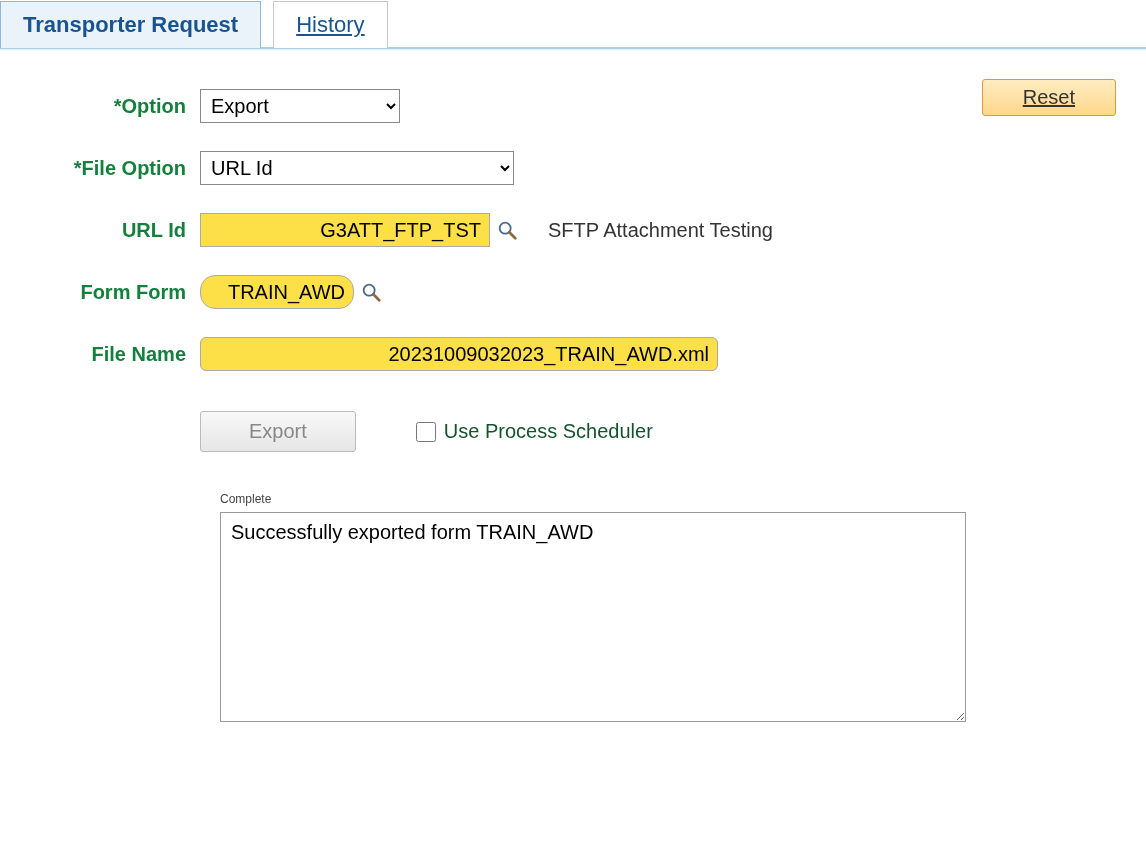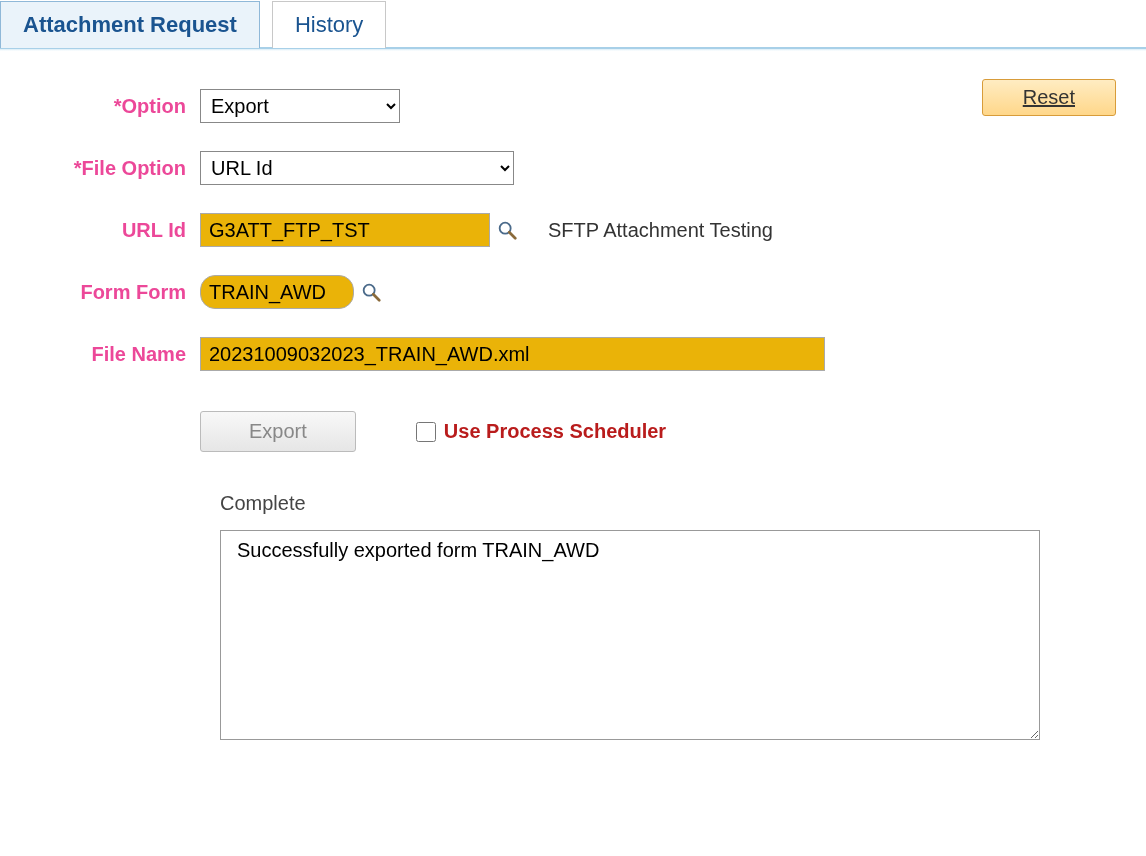--- a/index.html
+++ b/index.html
@@ -43,20 +43,21 @@
       top: 1px;
     }
     .tab.active {
       background: #eaf3fa;
       border-color: #8fb8d8;
     }
     .tab.inactive {
       background: #fff;
       font-weight: normal;
       border-color: #c8c8c8;
+      text-decoration: underline;
     }
     .content {
       padding: 10px 30px 30px 30px;
       position: relative;
     }
     .reset-button {
       position: absolute;
       right: 30px;
       top: 0px;
       padding: 6px 40px;
@@ -71,52 +72,54 @@
     .form-row {
       display: flex;
       align-items: center;
       margin-bottom: 28px;
     }
     .label {
       width: 170px;
       text-align: right;
       padding-right: 14px;
       font-weight: bold;
-      color: #ec4899;
+      color: #15803d;
       font-size: 20px;
     }
     select.field {
       font-size: 20px;
       padding: 4px 6px;
       border: 1px solid #888;
       background: #fff;
       height: 34px;
     }
     .option-select {
       width: 200px;
     }
     .file-option-select {
       width: 314px;
     }
     input.text-field {
       font-size: 20px;
       padding: 4px 8px;
       border: 1px solid #aaa;
       height: 34px;
-      background: #eab308;
+      background: #fde047;
+      text-align: right;
     }
     .url-id-input {
       width: 290px;
     }
     .form-type-input {
       width: 154px;
       border-radius: 15px;
     }
     .file-name-input {
-      width: 625px;
+      width: 518px;
+      border-radius: 6px;
     }
     .lookup-icon {
       margin-left: 6px;
       cursor: pointer;
       display: inline-flex;
       align-items: center;
     }
     .description-text {
       margin-left: 30px;
       font-size: 20px;
@@ -144,51 +147,51 @@
       display: flex;
       align-items: center;
     }
     .checkbox-wrap input {
       width: 20px;
       height: 20px;
       margin-right: 8px;
     }
     .checkbox-wrap label {
       font-size: 20px;
-      font-weight: bold;
-      color: #b91c1c;
+      font-weight: normal;
+      color: #14532d;
     }
     .status-section {
       padding-left: 190px;
     }
     .status-label {
-      font-size: 20px;
+      font-size: 12px;
       color: #444;
-      margin-bottom: 15px;
+      margin-bottom: 6px;
       display: block;
     }
     textarea.status-box {
-      width: 820px;
+      width: 746px;
       height: 210px;
       font-size: 20px;
       font-family: Arial, Helvetica, sans-serif;
-      padding: 8px 16px;
+      padding: 8px 10px;
       border: 1px solid #999;
       resize: both;
     }
     svg.mag {
       width: 22px;
       height: 22px;
     }
   </style>
 </head>
 <body>
 
 <div class="tabs">
-  <div class="tab active">Attachment Request</div>
+  <div class="tab active">Transporter Request</div>
   <div class="tab inactive">History</div>
 </div>
 
 <div class="content">
   <button class="reset-button">Reset</button>
 
   <div class="form-row">
     <div class="label">*Option</div>
     <select class="field option-select">
       <option>Export</option>

